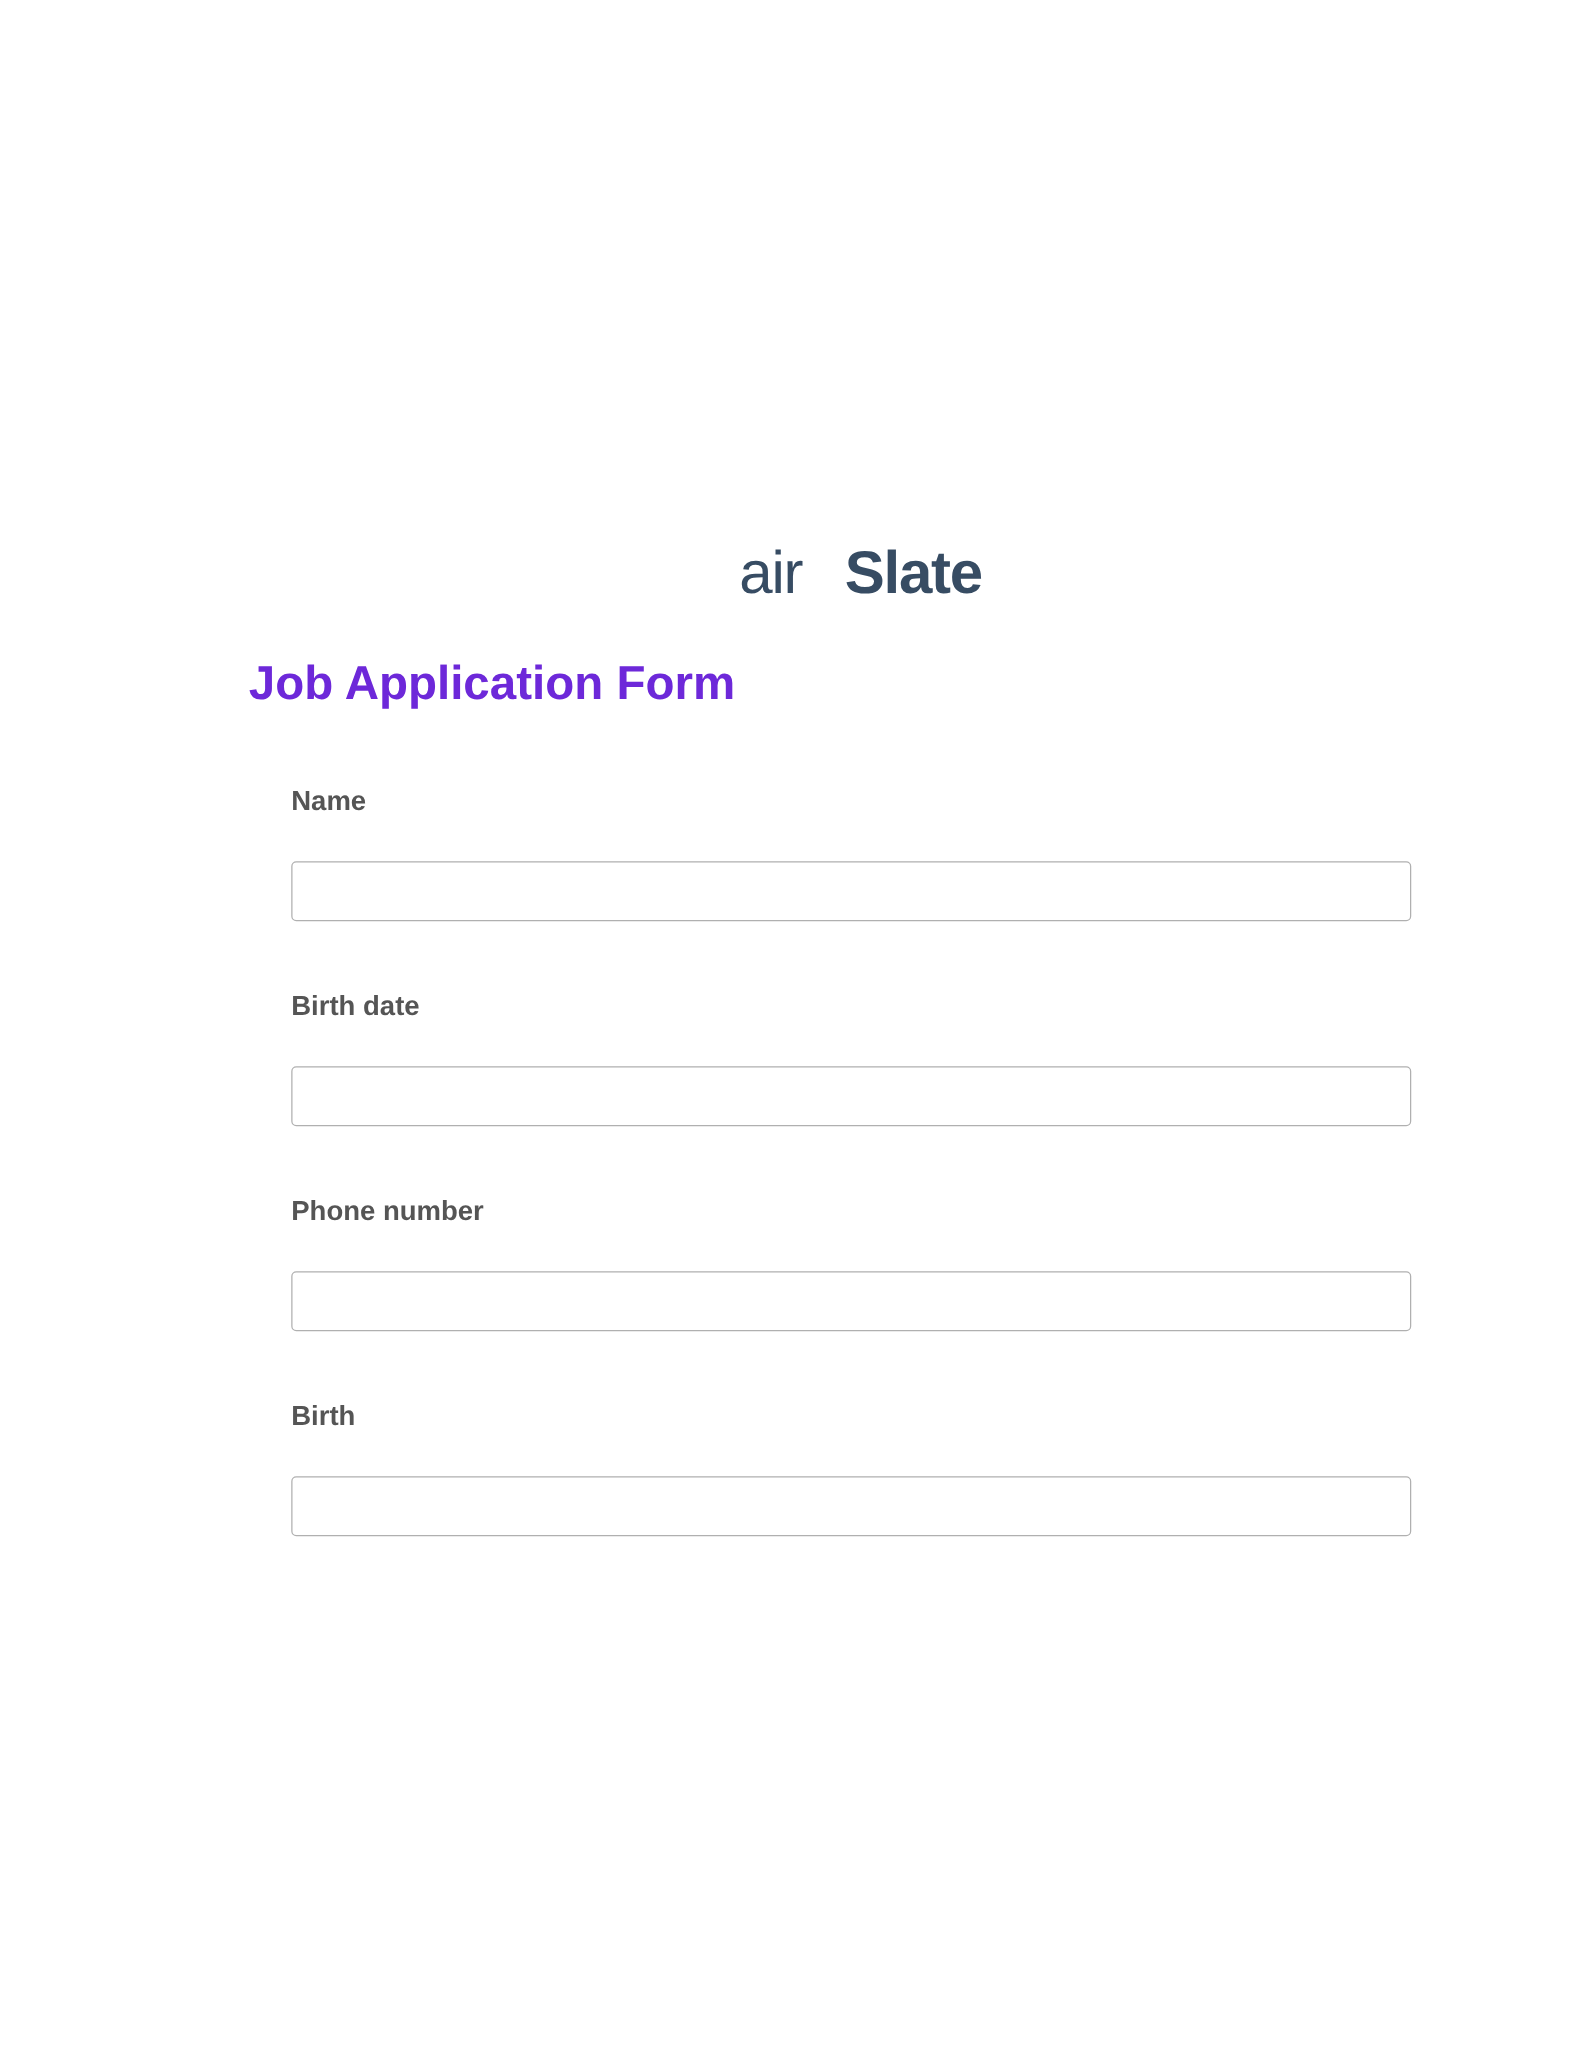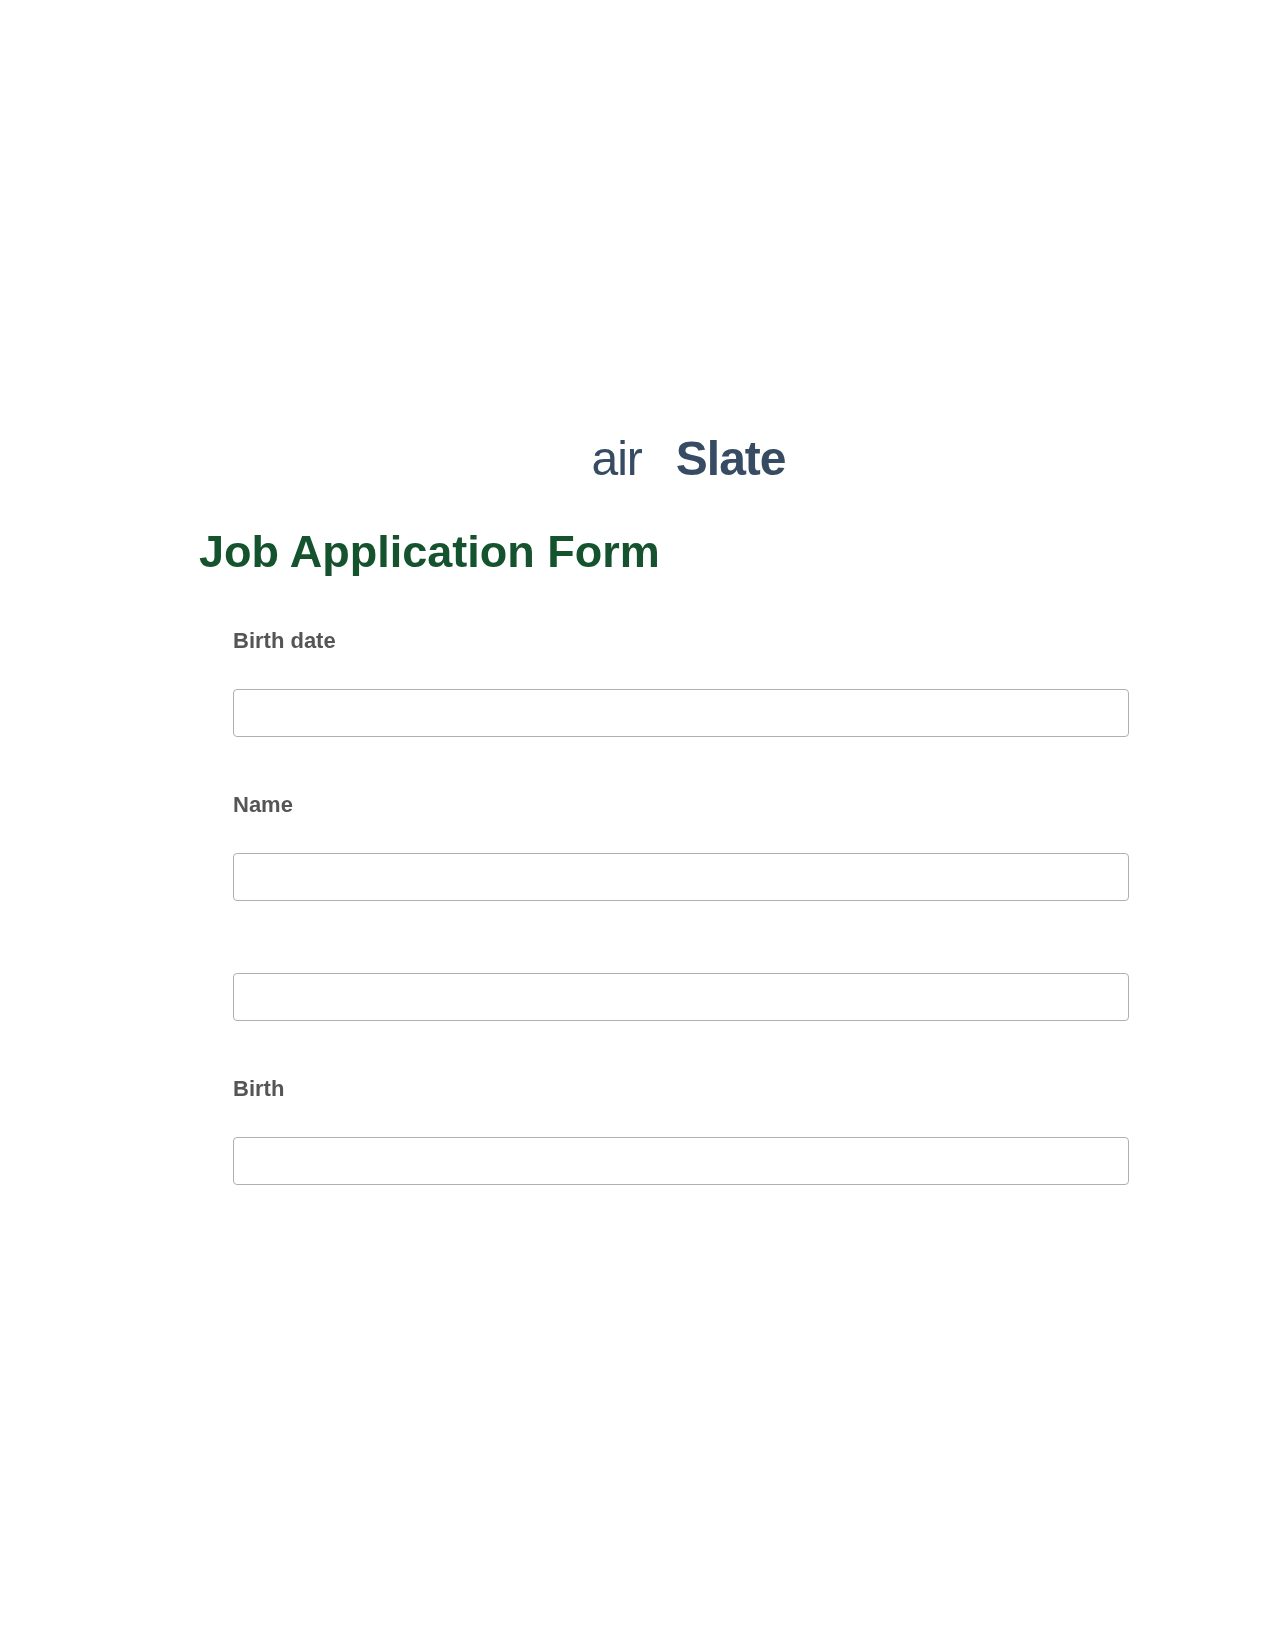--- a/index.html
+++ b/index.html
@@ -27,23 +27,23 @@
     .logo .air {
       font-weight: 400;
     }
     .logo .slate {
       font-weight: 700;
     }
     .form-title {
       position: absolute;
       left: 148px;
       top: 475px;
-      font-size: 45px;
+      font-size: 38px;
       font-weight: 700;
-      color: #14532d;
+      color: #6d28d9;
     }
     .form-fields {
       position: absolute;
       left: 148px;
       top: 560px;
       width: 930px;
     }
     .field-group {
       margin-bottom: 38px;
     }
@@ -68,27 +68,28 @@
 <body>
 
 <div class="logo">
   <span class="air">air</span><span class="slate">Slate</span>
 </div>
 
 <h1 class="form-title">Job Application Form</h1>
 
 <div class="form-fields">
   <div class="field-group">
+    <label class="field-label">Name</label>
+    <input type="text" class="field-input" value="" style="">
+  </div>
+  <div class="field-group">
     <label class="field-label">Birth date</label>
     <input type="text" class="field-input" value="" style="">
   </div>
   <div class="field-group">
-    <label class="field-label">Name</label>
-    <input type="text" class="field-input" value="" style="">
-  </div>
-  <div class="field-group">
+    <label class="field-label">Phone number</label>
     <input type="text" class="field-input" value="" style="">
   </div>
   <div class="field-group">
     <label class="field-label">Birth</label>
     <input type="text" class="field-input" value="" style="">
   </div>
 </div>
 
 </body></html>

